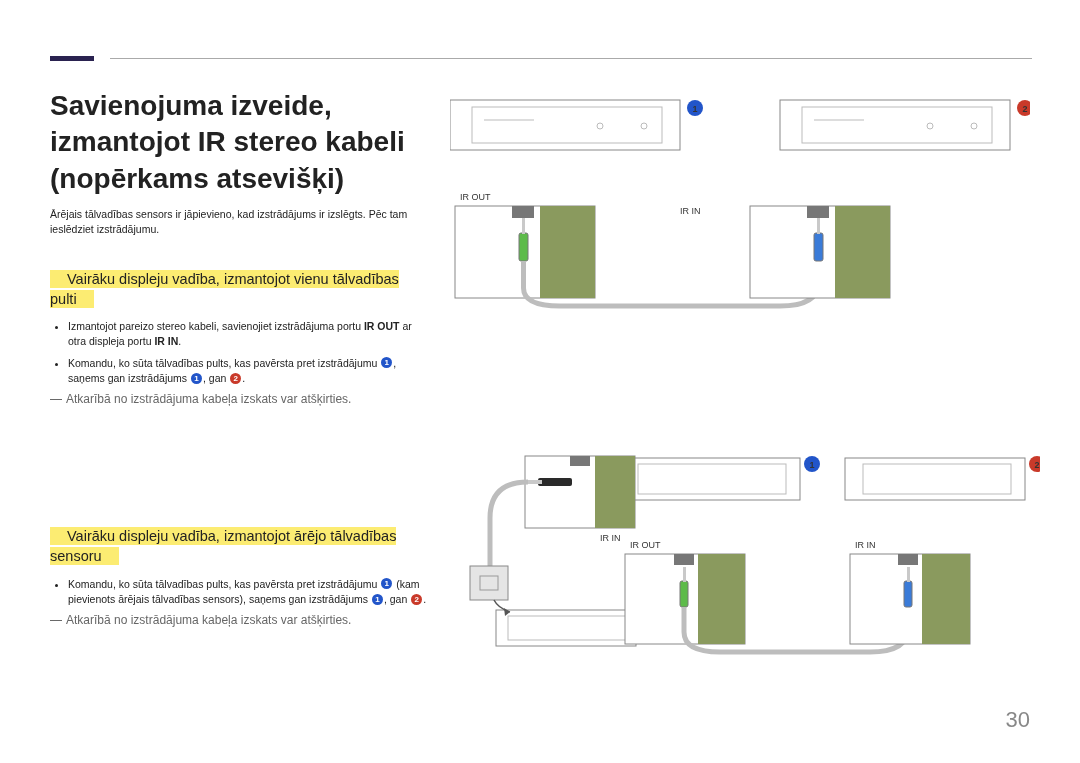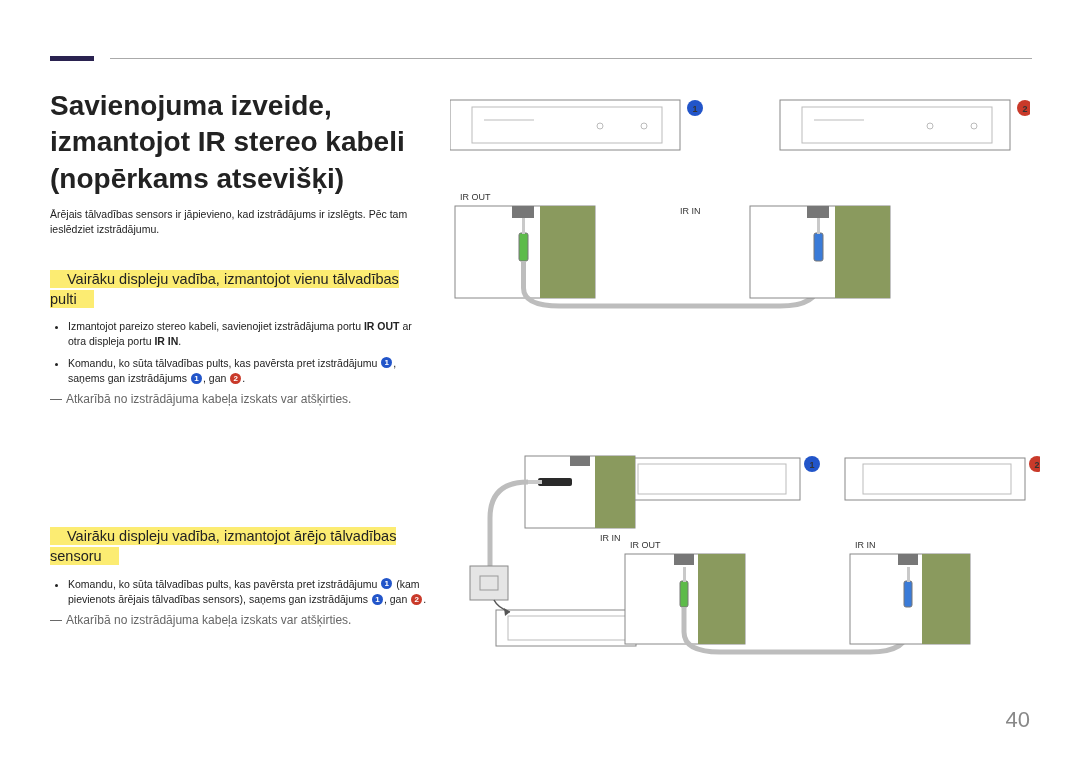--- a/index.html
+++ b/index.html
@@ -270,13 +270,13 @@
         <rect x="278" y="18" width="20" height="11" fill="#777"></rect>
         <rect x="302" y="18" width="48" height="90" fill="#8a9a5e"></rect>
         <rect x="284" y="45" width="8" height="26" rx="2" fill="#3a7bd8" stroke="#777"></rect>
         <rect x="287" y="31" width="3" height="15" fill="#c9c9c9"></rect>
       </svg>
     </div>
 
   </div>
 </div>
 
-<div class="page-num">40</div>
+<div class="page-num">30</div>
 
 </body></html>

